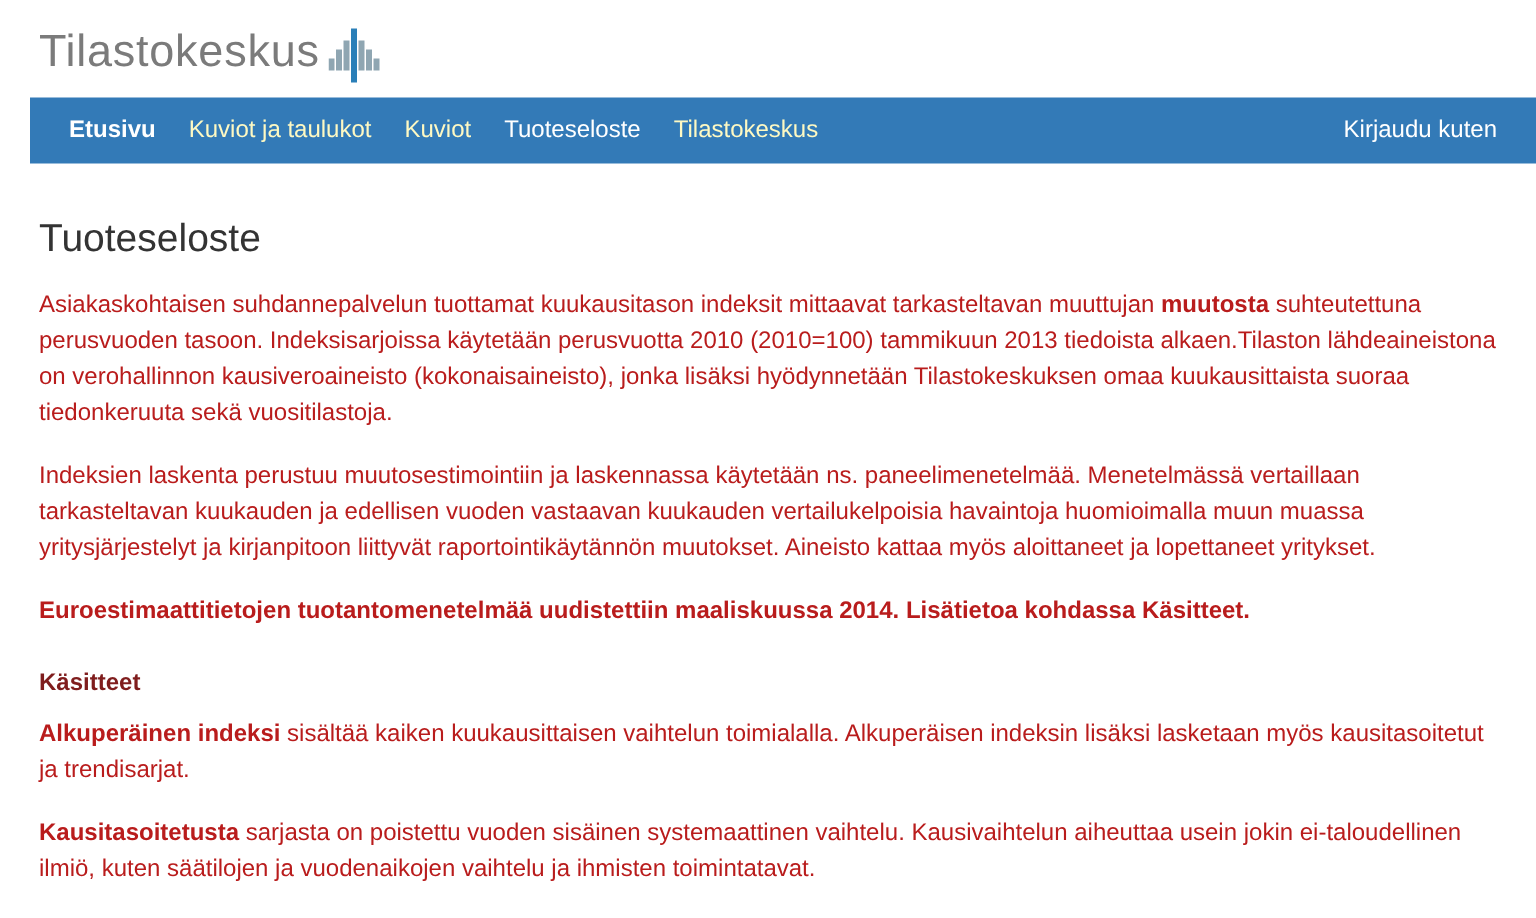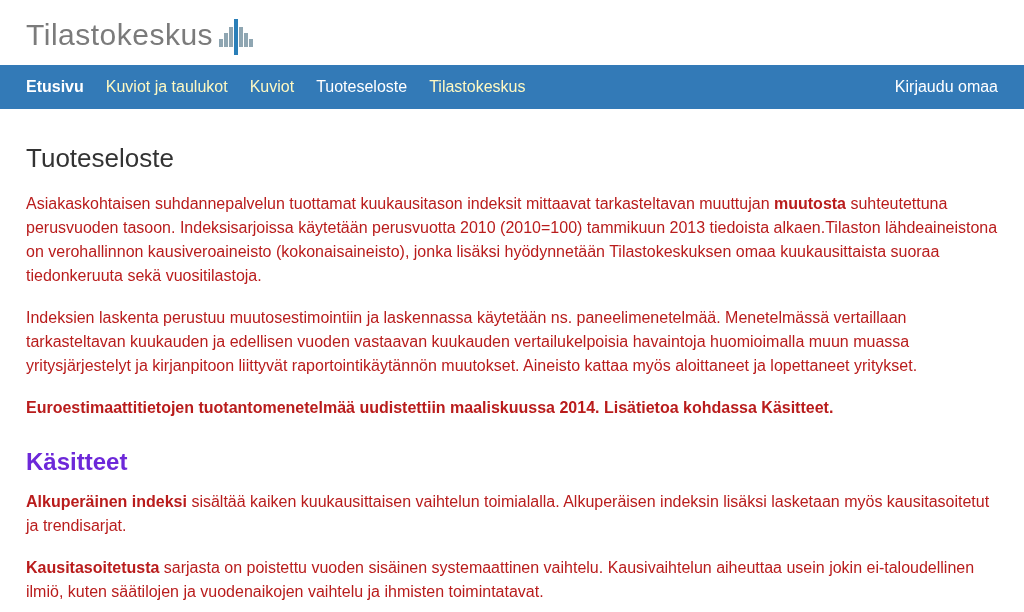--- a/index.html
+++ b/index.html
@@ -33,20 +33,21 @@
     display: block;
   }
   .navbar {
     background: #337ab7;
     color: #ffffff;
     display: flex;
     align-items: center;
     padding: 0 26px;
     height: 44px;
     font-size: 16px;
+    margin-left: 20px;
   }
   .nav-left {
     display: flex;
     gap: 22px;
     align-items: center;
     height: 100%;
   }
   .nav-item {
     color: #fef9c3;
     cursor: pointer;
@@ -70,23 +71,23 @@
   .content {
     padding: 20px 26px 30px 26px;
   }
   h1.page-title {
     font-size: 26px;
     font-weight: 400;
     color: #333333;
     margin: 10px 0 14px 0;
   }
   h2.section-title {
-    font-size: 24px;
+    font-size: 16px;
     font-weight: 700;
-    color: #6d28d9;
+    color: #7f1d1d;
     margin: 24px 0 10px 0;
   }
   p {
     margin: 0 0 18px 0;
     color: #b91c1c;
   }
   .bold {
     font-weight: 700;
   }
 </style>
@@ -113,21 +114,21 @@
   </div>
 
   <div class="navbar">
     <div class="nav-left">
       <div class="nav-item bold">Etusivu</div>
       <div class="nav-item">Kuviot ja taulukot</div>
       <div class="nav-item">Kuviot</div>
       <div class="nav-item active">Tuoteseloste</div>
       <div class="nav-item">Tilastokeskus</div>
     </div>
-    <div class="nav-right">Kirjaudu omaa</div>
+    <div class="nav-right">Kirjaudu kuten</div>
   </div>
 
   <div class="content">
     <h1 class="page-title">Tuoteseloste</h1>
 
     <p>
       <span>Asiakaskohtaisen suhdannepalvelun tuottamat kuukausitason indeksit mittaavat tarkasteltavan muuttujan </span><span class="bold">muutosta</span><span> suhteutettuna perusvuoden tasoon. Indeksisarjoissa käytetään perusvuotta 2010 (2010=100) tammikuun 2013 tiedoista alkaen.Tilaston lähdeaineistona on verohallinnon kausiveroaineisto (kokonaisaineisto), jonka lisäksi hyödynnetään Tilastokeskuksen omaa kuukausittaista suoraa tiedonkeruuta sekä vuositilastoja.</span>
     </p>
 
     <p>Indeksien laskenta perustuu muutosestimointiin ja laskennassa käytetään ns. paneelimenetelmää. Menetelmässä vertaillaan tarkasteltavan kuukauden ja edellisen vuoden vastaavan kuukauden vertailukelpoisia havaintoja huomioimalla muun muassa yritysjärjestelyt ja kirjanpitoon liittyvät raportointikäytännön muutokset. Aineisto kattaa myös aloittaneet ja lopettaneet yritykset.</p>

